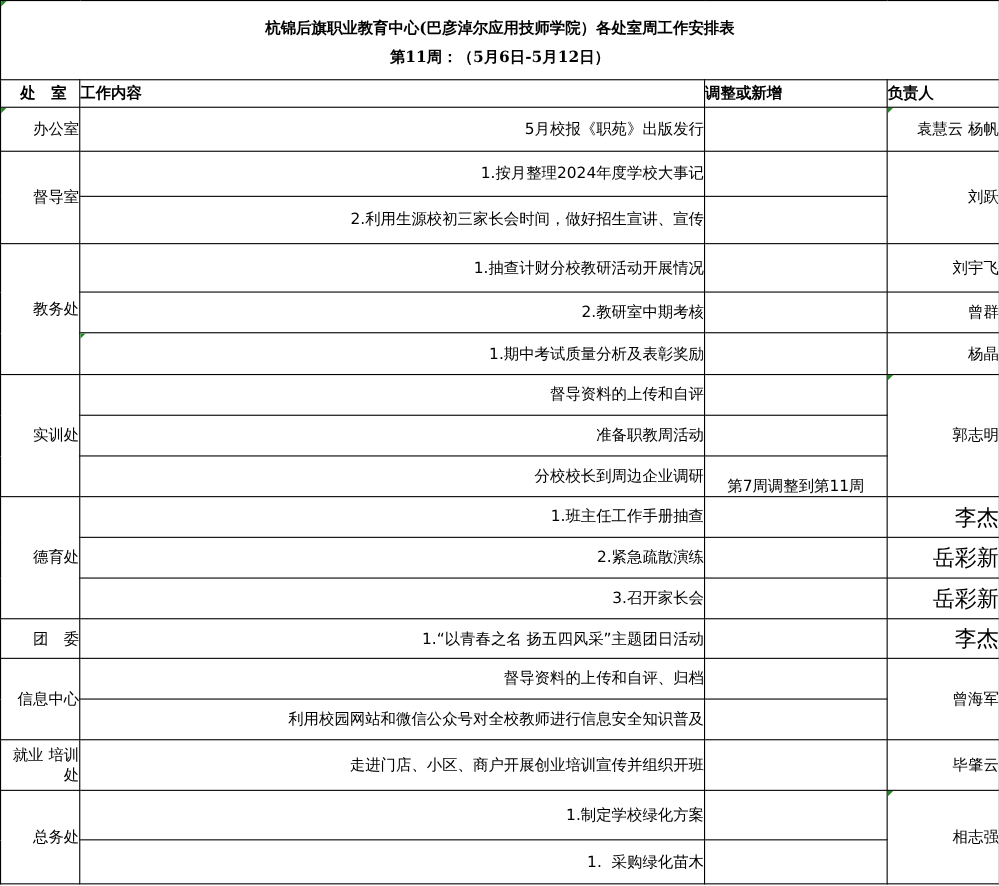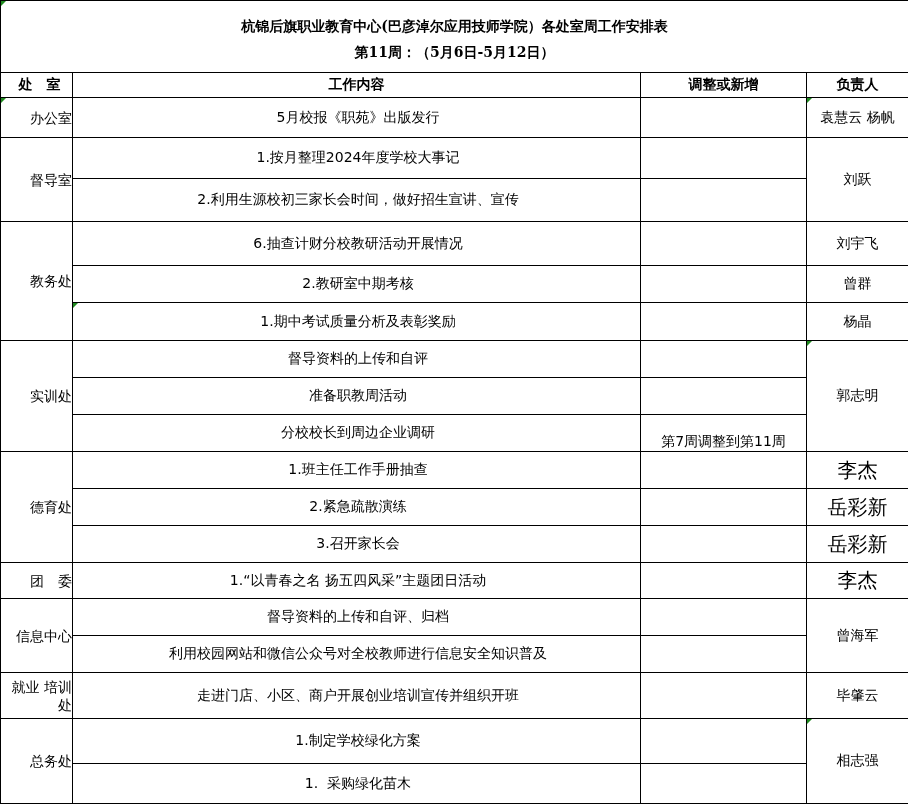--- a/index.html
+++ b/index.html
@@ -22,25 +22,25 @@
   }
   .title-cell {
     text-align: center;
     font-family: "DejaVu Serif", "Liberation Serif", serif;
     font-weight: bold;
     font-size: 19px;
     line-height: 26px;
     padding-top: 4px !important;
   }
   .title-cell div { white-space: nowrap; }
-  .hdr { text-align: center; font-weight: bold; font-size: 16px; }
+  .hdr { text-align: left; font-weight: bold; font-size: 16px; }
   .dept { text-align: right; font-size: 15px; white-space: normal !important; line-height: 18px; }
-  .task { text-align: center; padding-left: 3px !important; font-size: 14px; }
+  .task { text-align: right; padding-left: 3px !important; font-size: 14px; }
   .adj { text-align: center; font-size: 13px; vertical-align: bottom !important; }
-  .owner { text-align: center; font-size: 14px; }
+  .owner { text-align: right; font-size: 14px; }
   .owner.large { font-size: 20px; }
   .marker::before {
     content: ""; position: absolute; left: 0; top: 0;
     width: 0; height: 0;
     border-top: 5px solid #1f8a1f; border-right: 5px solid transparent;
   }
 </style>
 </head>
 <body>
 
@@ -81,21 +81,21 @@
       <td class="adj"></td>
       <td rowspan="2" class="owner">刘跃</td>
     </tr>
     <tr style="height:43px">
       <td class="task">2.利用生源校初三家长会时间，做好招生宣讲、宣传</td>
       <td class="adj"></td>
     </tr>
 
     <tr style="height:44px">
       <td rowspan="3" class="dept">教务处</td>
-      <td class="task">6.抽查计财分校教研活动开展情况</td>
+      <td class="task">1.抽查计财分校教研活动开展情况</td>
       <td class="adj"></td>
       <td class="owner">刘宇飞</td>
     </tr>
     <tr style="height:37px">
       <td class="task">2.教研室中期考核</td>
       <td class="adj"></td>
       <td class="owner">曾群</td>
     </tr>
     <tr style="height:38px">
       <td class="task marker">1.期中考试质量分析及表彰奖励</td>

